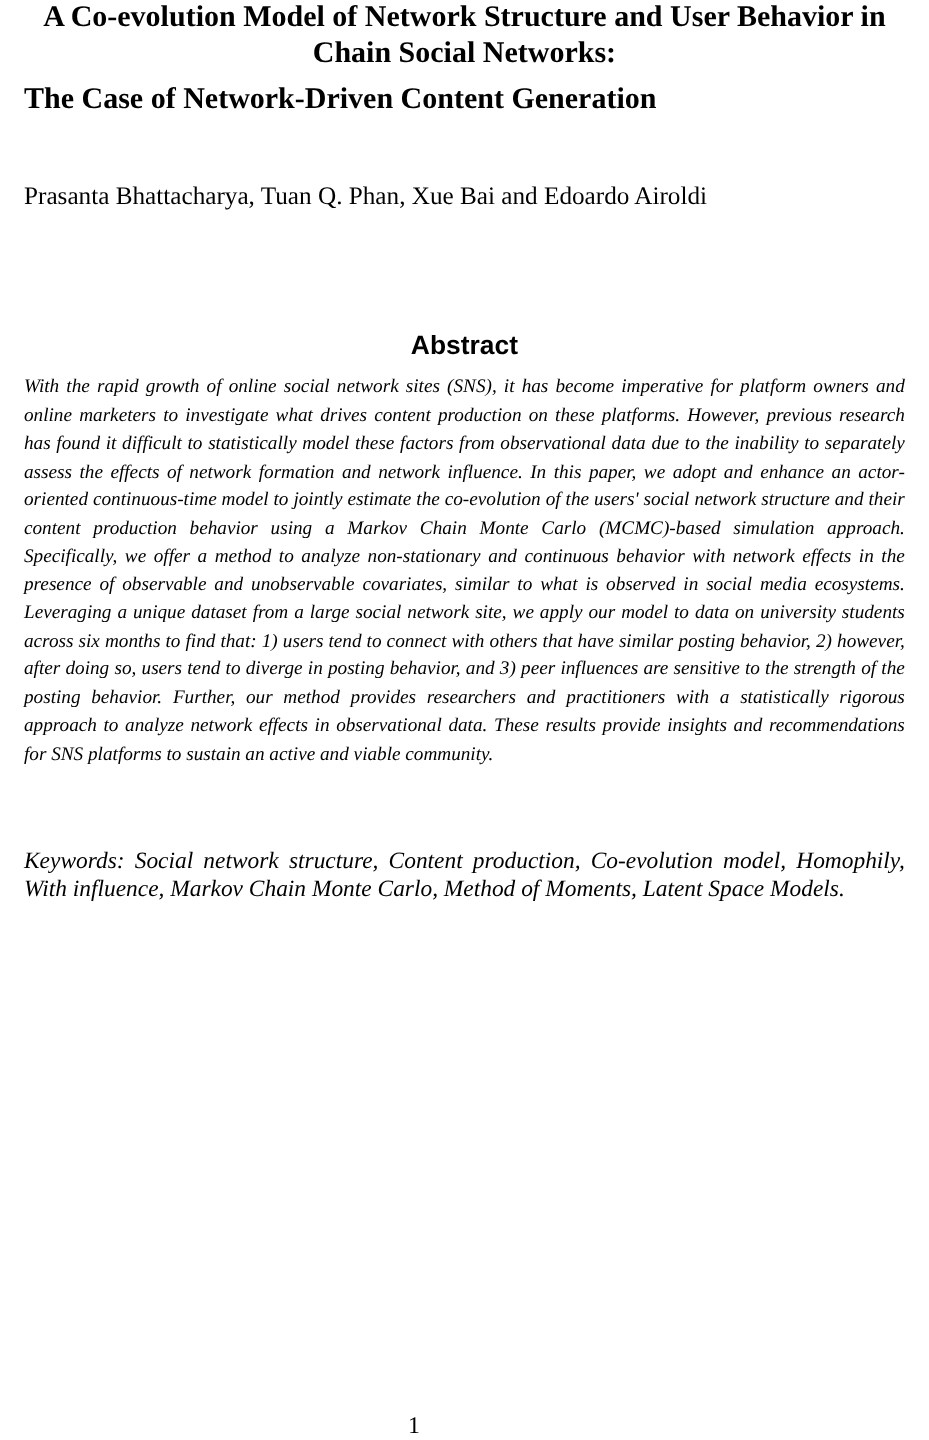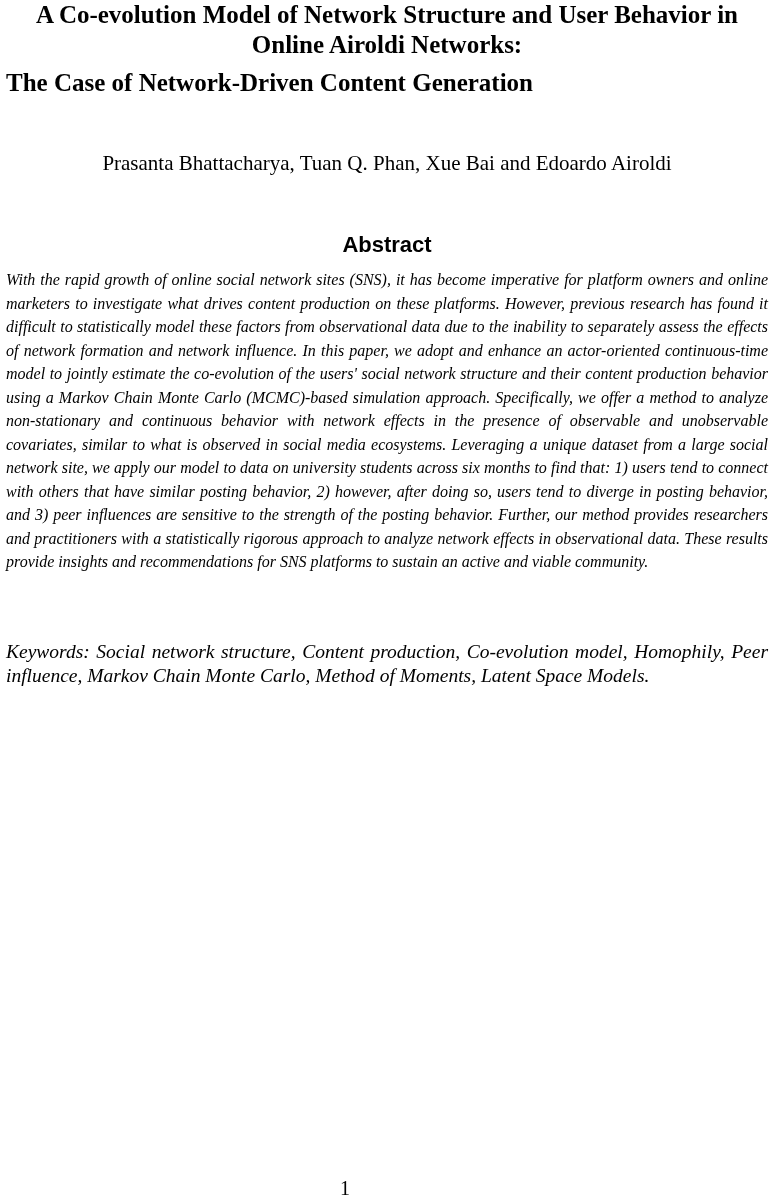--- a/index.html
+++ b/index.html
@@ -10,21 +10,21 @@
   .page {
     position: relative;
     width: 774px;
     height: 1200px;
     margin: 0 auto;
     background: #ffffff;
     color: #000000;
     font-family: "Liberation Serif", serif;
     overflow: hidden;
     box-sizing: border-box;
-    padding: 0 6px;
+    padding: 0 20px;
   }
   .title-block {
     text-align: center;
   }
   .title-line {
     font-weight: bold;
     font-size: 25px;
     line-height: 30px;
     white-space: nowrap;
   }
@@ -32,24 +32,24 @@
     font-weight: bold;
     font-size: 25px;
     line-height: 30px;
     margin-top: 8px;
     text-align: left;
   }
   .authors {
     margin-top: 52px;
     font-size: 21px;
     line-height: 26px;
-    text-align: center;
+    text-align: left;
   }
   .abstract-heading {
-    margin-top: 55px;
+    margin-top: 98px;
     font-family: "Liberation Sans", sans-serif;
     font-weight: bold;
     font-size: 22px;
     line-height: 27px;
     text-align: center;
   }
   .abstract-body {
     margin-top: 10px;
     font-style: italic;
     font-size: 16px;
@@ -74,27 +74,27 @@
     font-family: "Liberation Serif", serif;
   }
 </style>
 </head>
 <body>
 
 <div class="page">
 
   <div class="title-block">
     <div class="title-line">A Co-evolution Model of Network Structure and User Behavior in</div>
-    <div class="title-line">Online Airoldi Networks:</div>
+    <div class="title-line">Chain Social Networks:</div>
     <div class="subtitle">The Case of Network-Driven Content Generation</div>
   </div>
 
   <div class="authors">Prasanta Bhattacharya, Tuan Q. Phan, Xue Bai and Edoardo Airoldi</div>
 
   <div class="abstract-heading">Abstract</div>
 
   <div class="abstract-body">With the rapid growth of online social network sites (SNS), it has become imperative for platform owners and online marketers to investigate what drives content production on these platforms. However, previous research has found it difficult to statistically model these factors from observational data due to the inability to separately assess the effects of network formation and network influence. In this paper, we adopt and enhance an actor-oriented continuous-time model to jointly estimate the co-evolution of the users' social network structure and their content production behavior using a Markov Chain Monte Carlo (MCMC)-based simulation approach. Specifically, we offer a method to analyze non-stationary and continuous behavior with network effects in the presence of observable and unobservable covariates, similar to what is observed in social media ecosystems. Leveraging a unique dataset from a large social network site, we apply our model to data on university students across six months to find that: 1) users tend to connect with others that have similar posting behavior, 2) however, after doing so, users tend to diverge in posting behavior, and 3) peer influences are sensitive to the strength of the posting behavior. Further, our method provides researchers and practitioners with a statistically rigorous approach to analyze network effects in observational data. These results provide insights and recommendations for SNS platforms to sustain an active and viable community.</div>
 
-  <div class="keywords">Keywords: Social network structure, Content production, Co-evolution model, Homophily, Peer influence, Markov Chain Monte Carlo, Method of Moments, Latent Space Models.</div>
+  <div class="keywords">Keywords: Social network structure, Content production, Co-evolution model, Homophily, With influence, Markov Chain Monte Carlo, Method of Moments, Latent Space Models.</div>
 
   <div class="page-number">1</div>
 
 </div>
 
 </body></html>

